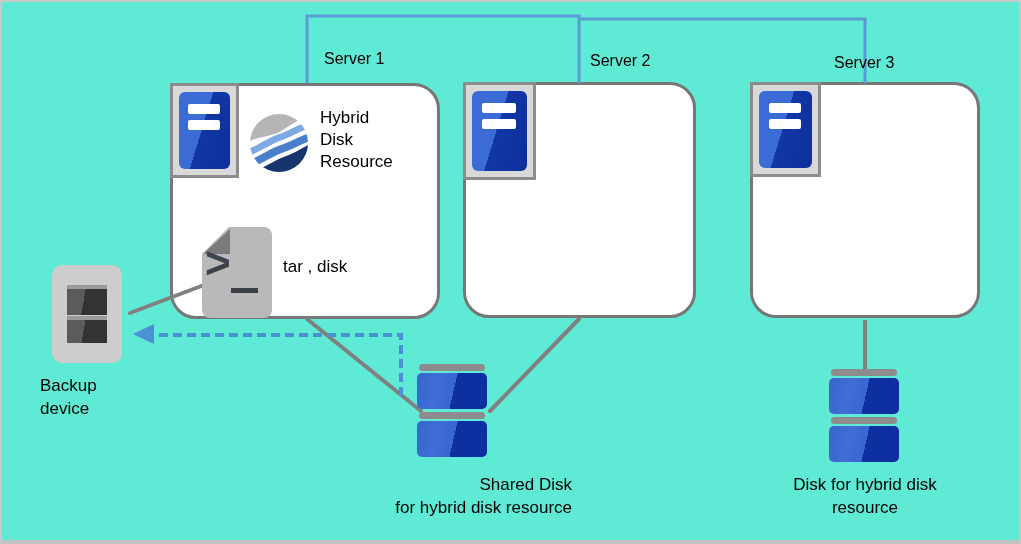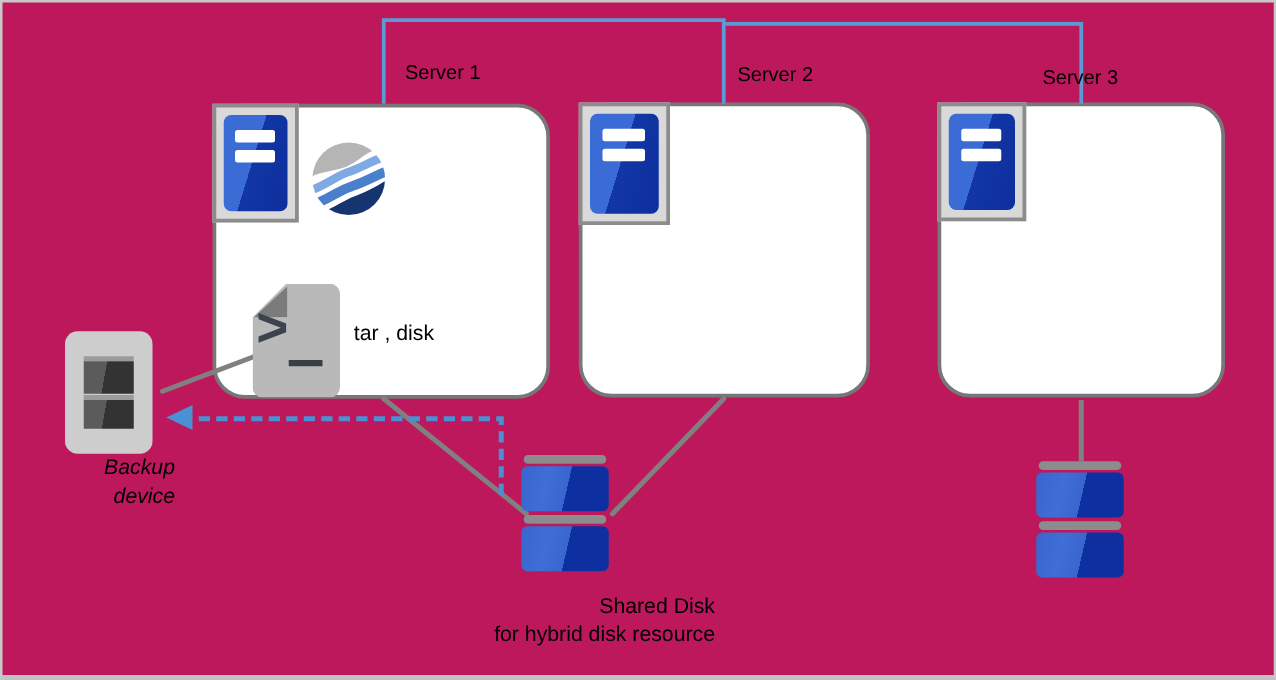--- a/index.html
+++ b/index.html
@@ -1,17 +1,17 @@
 <!DOCTYPE html>
 <html><head>
 <meta charset="utf-8">
 <style>
   html,body{margin:0;padding:0;background:#fff;}
   .canvas{
-    position:relative; width:1021px; height:544px; background:#be185d;
+    position:relative; width:1021px; height:544px; background:#5eead4;
     border:2px solid #c9c9c9; border-bottom:4px solid #c2c2c2; box-sizing:border-box;
     font-family:"Liberation Sans", sans-serif; color:#000; overflow:hidden;
   }
   svg.wires{position:absolute; left:0; top:0; z-index:4; pointer-events:none;}
   
   .srvbox{position:absolute; background:#fff; border:3px solid #777; border-radius:26px; box-sizing:border-box; z-index:2;}
   .box1{left:168px; top:81px;  width:270px; height:236px;}
   .box2{left:461px; top:80px;  width:233px; height:236px;}
   .box3{left:748px; top:80px;  width:230px; height:236px;}
   
@@ -47,21 +47,21 @@
   .dbox{position:relative; margin-top:2px; margin-bottom:3px; height:36px; border-radius:5px;
         background:linear-gradient(103deg,#3866ce 0%,#3f6ed6 30%,#3866ce 52%,#0e2f9f 52%,#0e2f9f 100%);}
   
   .lbl{position:absolute; white-space:pre-line; font-size:17px; line-height:23px; z-index:7;}
   .srvlbl{font-size:16px; line-height:20px;}
   .lab-server1{left:322px; top:47px;}
   .lab-server2{left:588px; top:49px;}
   .lab-server3{left:832px; top:51px;}
   .lab-hdr{left:318px; top:105px; line-height:22px;}
   .lab-tar{left:281px; top:253px;}
-  .lab-backup{left:38px;  top:360px; width:100px; text-align:right;font-style:italic;}
+  .lab-backup{left:38px;  top:372px; width:100px; text-align:left;}
   .lab-shared{left:330px; top:471px; width:240px; text-align:right;}
   .lab-disk3{left:753px;  top:471px; width:220px; text-align:center;}
 </style>
 </head>
 <body>
 
 <div class="canvas">
 
   <svg class="wires" width="1021" height="544" viewBox="0 0 1021 544">
 
@@ -110,20 +110,23 @@
       </clipPath>
     <g clip-path="url(#sclip)">
       <rect x="0" y="0" width="64" height="64" fill="#ffffff"></rect>
       <path d="M0,0 H64 V7 C50,5 42,17 30,22 C19,26 8,26 0,31 Z" fill="#b5b5b5"></path>
       <path d="M-4,43 C10,40 20,30 33,26 C45,22 54,15 68,12" fill="none" stroke="#7fa9e2" stroke-width="7"></path>
       <path d="M-4,55 C12,52 22,42 35,38 C47,34 56,28 68,24" fill="none" stroke="#4a7fcb" stroke-width="8"></path>
       <path d="M0,64 V61 C14,61 26,50 38,46 C48,42.5 58,36 64,33 V64 Z" fill="#16356e"></path>
     </g>
   </svg>
 
+  <div class="lbl lab-hdr">Hybrid
+Disk
+Resource</div>
 
   <div class="script">
     <div class="fold"></div>
     <div class="prompt">&gt;</div>
     <div class="uscore"></div>
   </div>
   <div class="lbl lab-tar">tar , disk</div>
 
   <div class="backup">
     <div class="bunit bu1">
@@ -146,14 +149,16 @@
   </div>
   <div class="lbl lab-shared">Shared Disk
 for hybrid disk resource</div>
 
   <div class="disk d3">
     <div class="dbar"></div>
     <div class="dbox"></div>
     <div class="dbar"></div>
     <div class="dbox"></div>
   </div>
+  <div class="lbl lab-disk3">Disk for hybrid disk
+resource</div>
 
 </div>
 
 </body></html>

